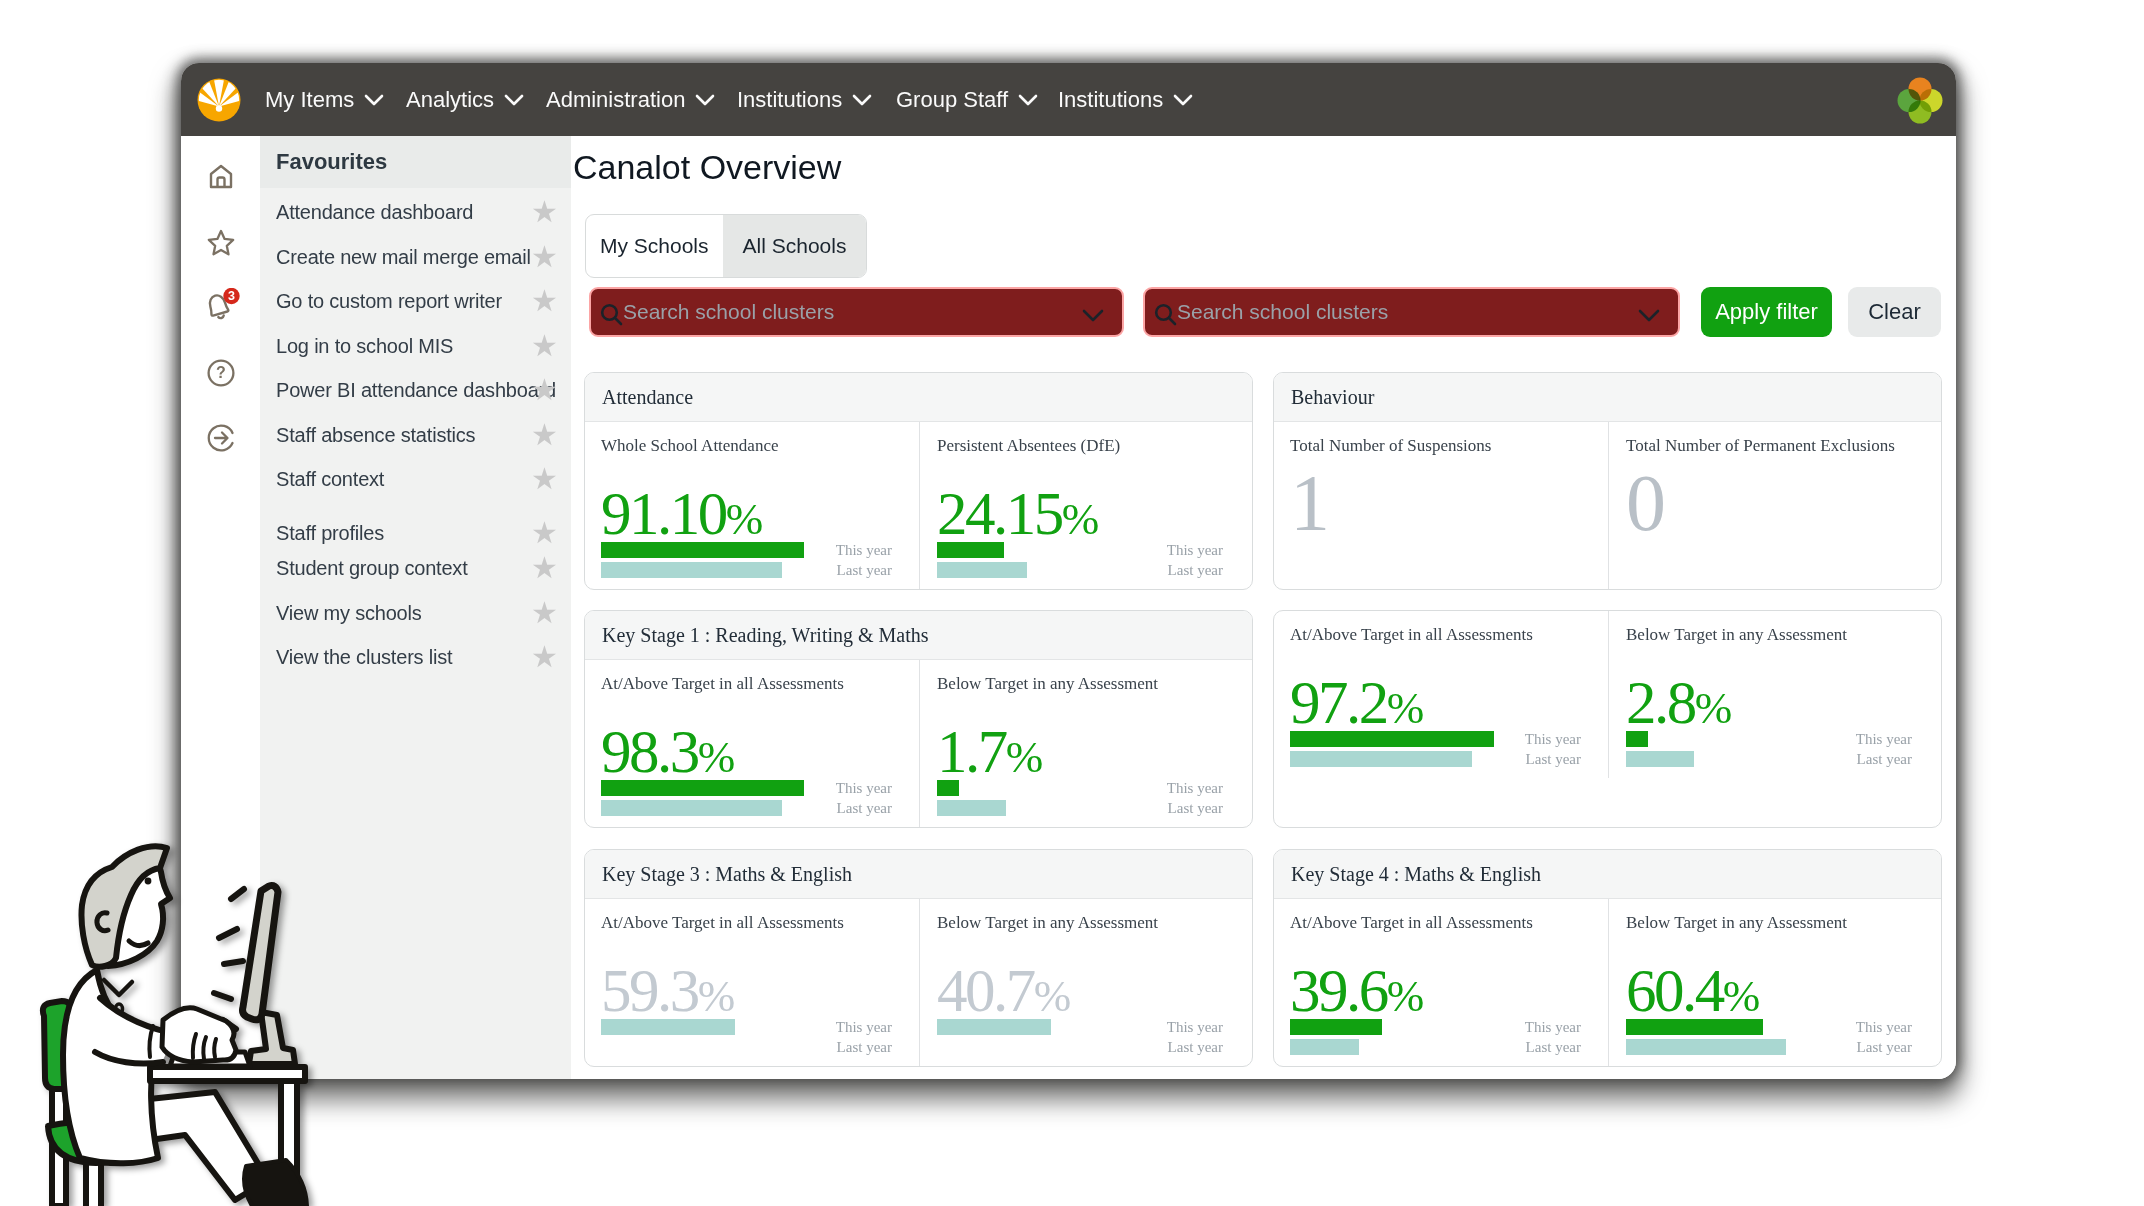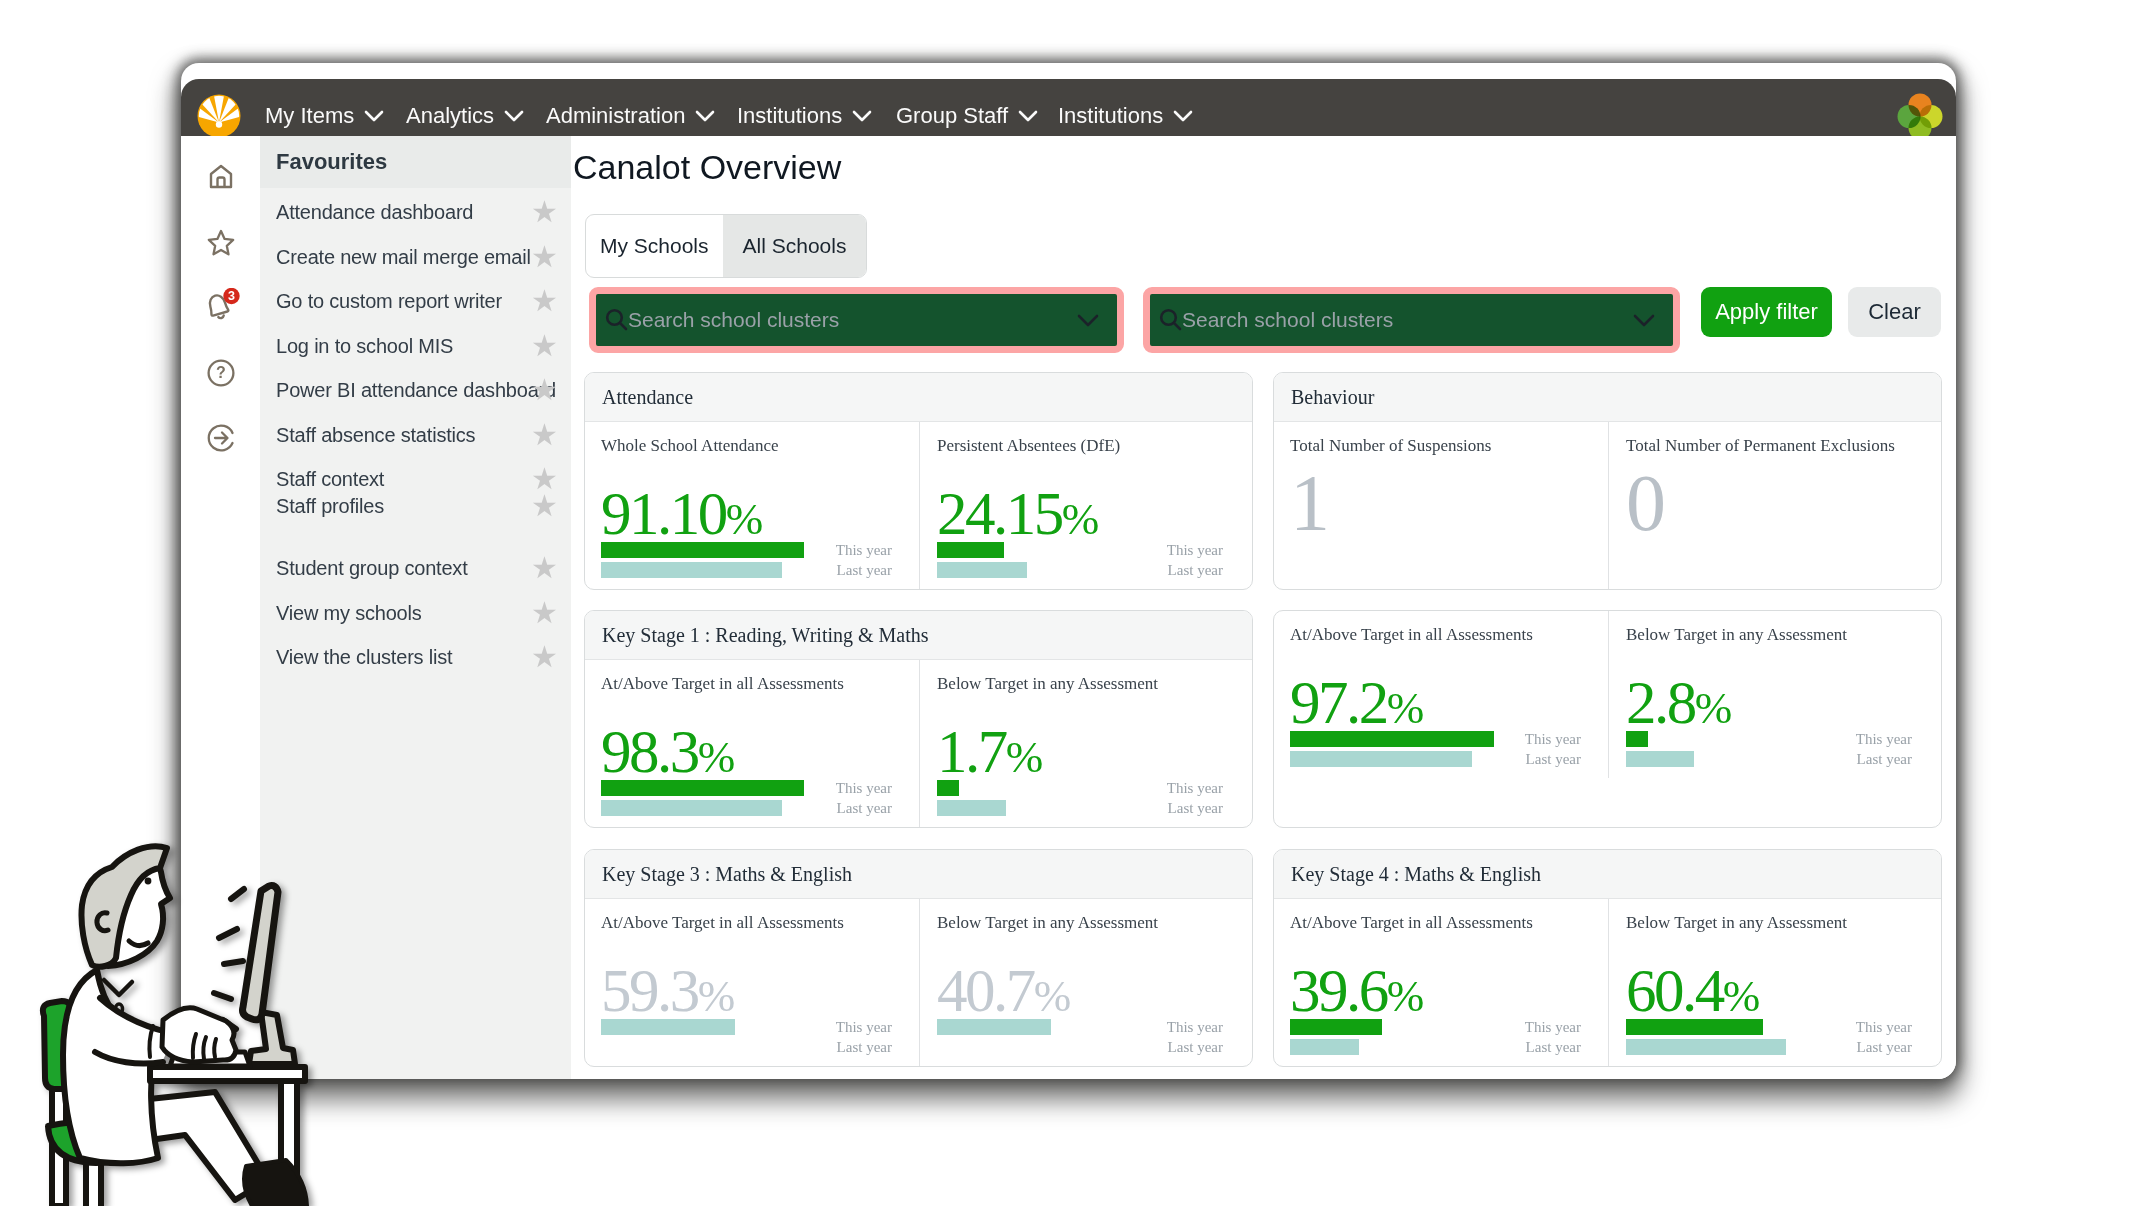--- a/index.html
+++ b/index.html
@@ -2,21 +2,21 @@
 <html><head>
 <meta charset="utf-8">
 <style>
   * { margin:0; padding:0; box-sizing:border-box; }
   html,body { width:2144px; height:1206px; background:#ffffff; overflow:hidden;
     font-family:"Liberation Sans", sans-serif; }
   #win { position:absolute; left:181px; top:63px; width:1775px; height:1016px;
     background:#fff; border-radius:18px;
     box-shadow:0 0 14px 5px rgba(28,28,26,.42), 0 16px 24px 6px rgba(28,28,26,.55), 0 -2px 10px 2px rgba(28,28,26,.30); }
   
-  #topbar { position:absolute; left:0; top:16px; width:100%; height:73px; background:#454340;
+  #topbar { position:absolute; left:0; top:0; width:100%; height:73px; background:#454340;
     border-radius:18px 18px 0 0; display:flex; align-items:center; }
   .navitem { position:absolute; top:50%; transform:translateY(-50%); color:#fafafa; font-size:22px;
     font-weight:500; display:flex; align-items:center; }
   .navitem svg { margin-left:10px; }
   
   #iconcol { position:absolute; left:0; top:73px; width:79px; height:943px; background:#fff;
     border-radius:0 0 0 18px; }
   .sic { position:absolute; left:50%; transform:translateX(-50%); }
   #favpanel { position:absolute; left:79px; top:73px; width:311px; height:943px; background:#f1f2f1; }
   #favhead { height:52px; background:#e9ebea; color:#2e3942; font-size:22px; font-weight:600;
@@ -29,21 +29,21 @@
   
   #main { position:absolute; left:390px; top:73px; width:1385px; height:943px; background:#fff;
     border-radius:0 0 18px 0; }
   h1 { position:absolute; left:2px; top:15px; font-size:34px; line-height:32px; font-weight:500; color:#101821; }
   #tabs { position:absolute; left:14px; top:78px; height:64px; display:flex;
     border:1px solid #d8dbdb; border-radius:9px; overflow:hidden; background:#fff; }
   .tab { font-size:21px; color:#1a242e; display:flex; align-items:center; padding:0 14px; }
   .tab.on { padding:0 20px; }
   .tab.on { background:#e5e7e6; }
   .srow { position:absolute; left:14px; top:151px; width:1358px; height:50px; }
-  .sinput { position:absolute; top:0; height:66px; background:#14532d; border:7px solid #fca5a5;
+  .sinput { position:absolute; top:0; height:50px; background:#7f1d1d; border:2px solid #fca5a5;
     border-radius:9px; }
   .sinput .ph { position:absolute; left:32px; top:50%; transform:translateY(-50%);
     font-size:21px; color:#9aa1a8; }
   .sinput svg.mag { position:absolute; left:9px; top:14px; }
   .sinput svg.chv { position:absolute; right:18px; top:20px; }
   .btn { position:absolute; top:0; height:50px; border-radius:9px; font-size:22px;
     display:flex; align-items:center; justify-content:center; }
   
   .card { position:absolute; width:669px; height:218px; border:1px solid #d9dcdd;
     border-radius:10px; background:#fff;font-family:Liberation Serif, serif; }
@@ -171,21 +171,21 @@
         <span class="s">★</span>
       </div>
     <div class="fitem" style="top:276px;">
         <span class="t">Staff absence statistics</span>
         <span class="s">★</span>
       </div>
     <div class="fitem" style="top:320px;">
         <span class="t">Staff context</span>
         <span class="s">★</span>
       </div>
-    <div class="fitem" style="top:347px;">
+    <div class="fitem" style="top:374px;">
         <span class="t">Staff profiles</span>
         <span class="s">★</span>
       </div>
     <div class="fitem" style="top:409px;">
         <span class="t">Student group context</span>
         <span class="s">★</span>
       </div>
     <div class="fitem" style="top:454px;">
         <span class="t">View my schools</span>
         <span class="s">★</span>

